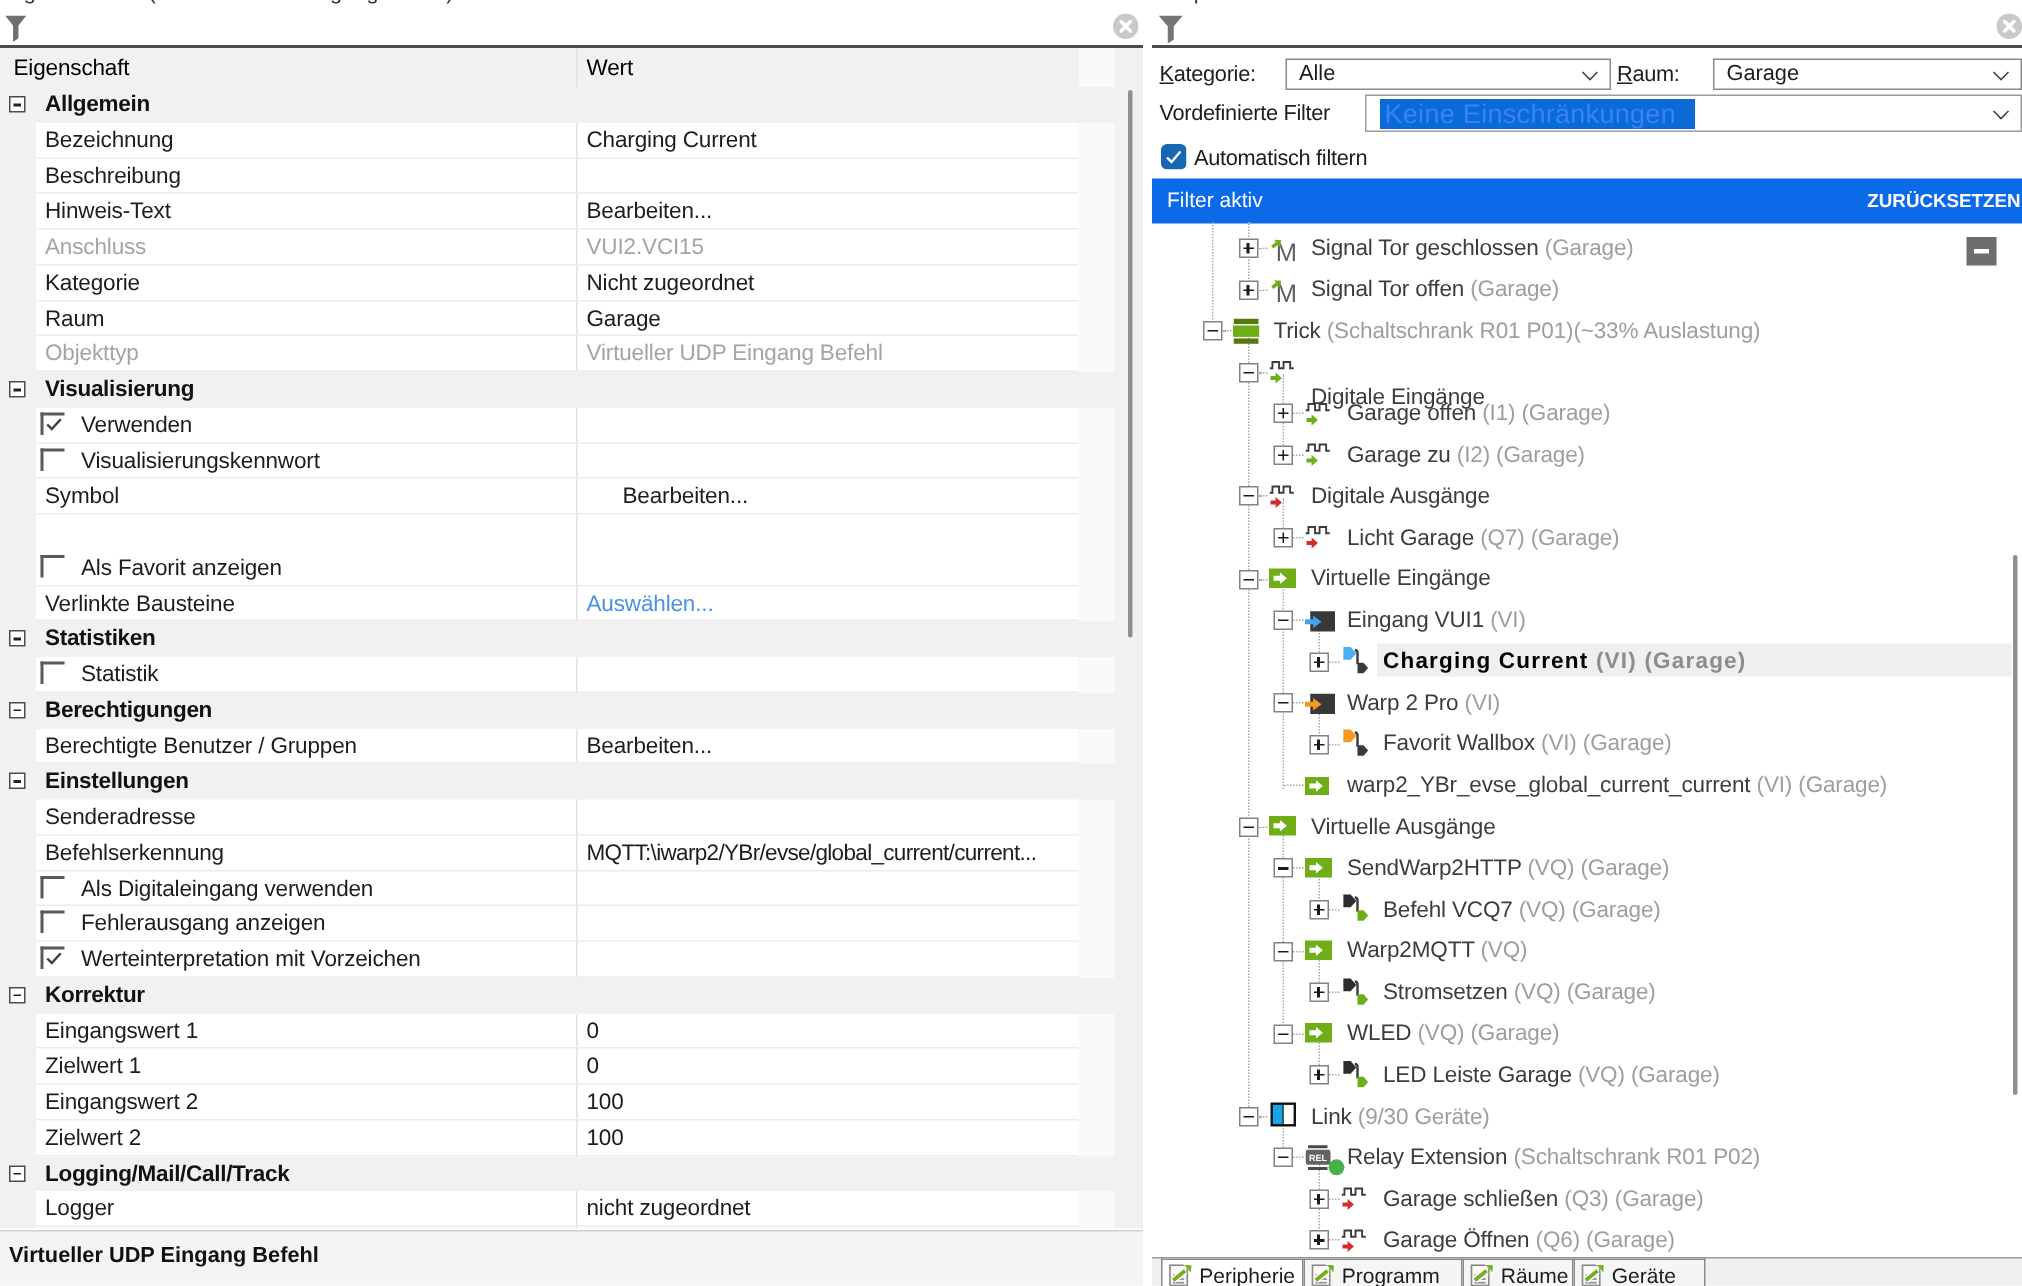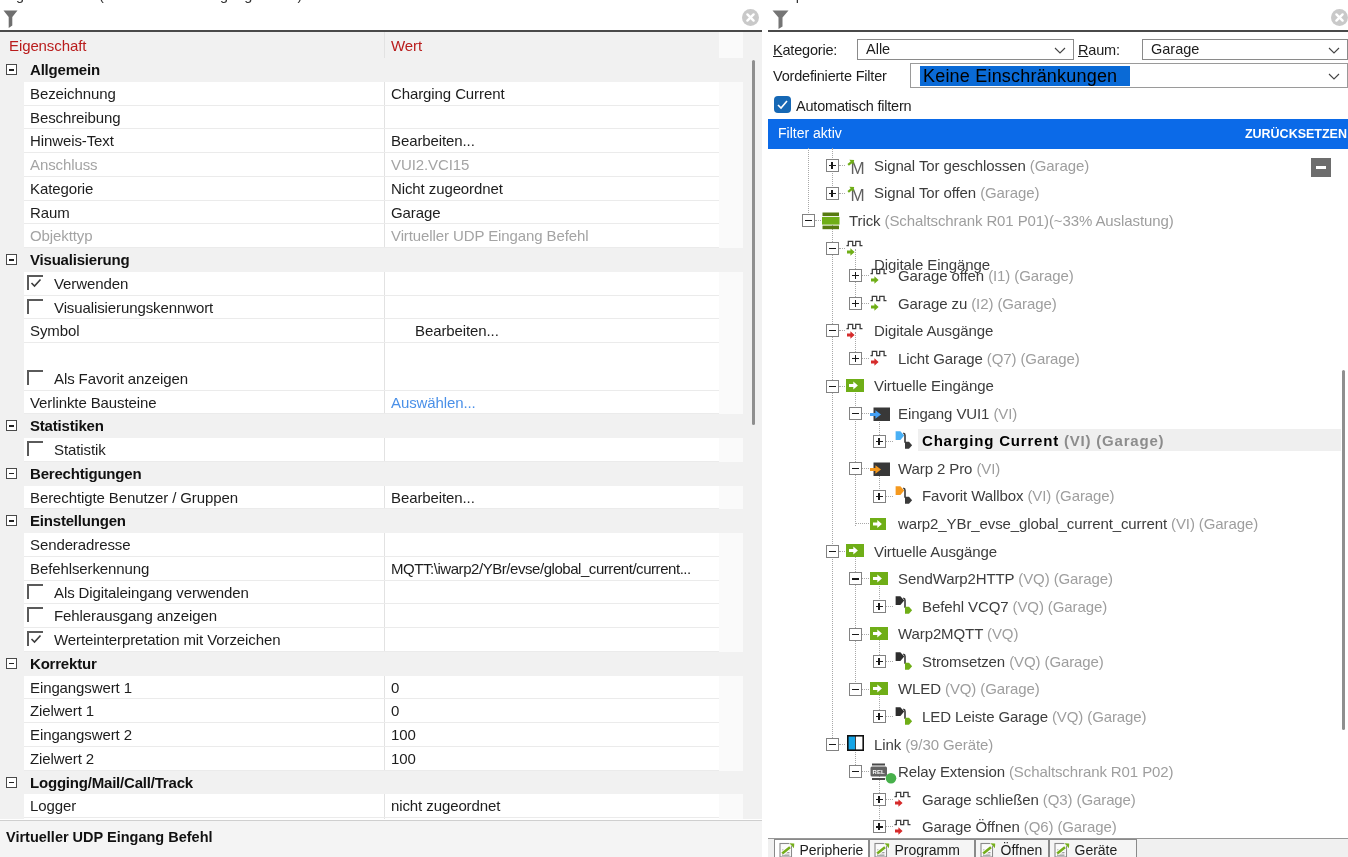--- a/index.html
+++ b/index.html
@@ -1,20 +1,20 @@
 <!DOCTYPE html>
 <html><head><meta charset="utf-8">
 <style>
 * { margin:0; padding:0; box-sizing:border-box; }
 html,body { width:1348px; height:857px; overflow:hidden; background:#fff;
   font-family:"Liberation Sans",sans-serif; }
 #root { position:absolute; top:0; left:0; width:1348px; height:857px; }
 .abs { position:absolute; }
 #lhead { position:absolute; left:0; top:32px; width:743px; height:26px; background:#f1f1f1; }
-#lhead span { position:absolute; top:5px; font-size:15px; color:#b91c1c; letter-spacing:-0.1px; }
+#lhead span { position:absolute; top:5px; font-size:15px; color:#000000; letter-spacing:-0.1px; }
 #lcol { position:absolute; left:0; top:58px; width:24px; height:761px; background:#f1f1f1; }
 #ldiv { position:absolute; left:384px; top:32px; width:1px; height:787px; background:#e2e2e2; }
 #lright { position:absolute; left:719px; top:32px; width:24px; height:787px; background:#fafafa; }
 #lsb { position:absolute; left:743px; top:32px; width:19px; height:787px; background:#f1f1f1; }
 #lthumb { position:absolute; left:752px; top:60px; width:3px; height:365px; background:#8f8f8f; border-radius:2px; }
 .gr { position:absolute; left:0; width:743px; height:23.75px; }
 .gr::after { content:""; position:absolute; left:24px; right:24px; bottom:0; border-bottom:1px solid #ebebeb; }
 .gr .l { position:absolute; left:30px; top:3px; font-size:15px; color:#1d1d1d; white-space:pre; letter-spacing:-0.1px; }
 .gr .v { position:absolute; left:391px; top:3px; font-size:15px; color:#1d1d1d; white-space:pre; letter-spacing:-0.1px; }
 .gv { color:#a4a4a4 !important; }
@@ -260,21 +260,21 @@
     </div>
 <div class="lbl" style="left:773px;top:68px">Vordefinierte Filter</div>
 <div class="combo" style="left:910px;top:63px;width:438px;height:25px;border-color:#9a9a9a">
       <span class="ch" style="top:9px">
         <svg width="12" height="7" viewBox="0 0 12 7">
           <polyline points="1,1 6,6 11,1" fill="none" stroke="#444" stroke-width="1.1"></polyline>
         </svg>
       </span>
     </div>
 <div id="selbg"></div>
-<div class="lbl" style="left:923px;top:66px;color:#000000;font-size:18px;letter-spacing:0.2px">Keine Einschränkungen</div>
+<div class="lbl" style="left:923px;top:66px;color:#3b82f6;font-size:18px;letter-spacing:0.2px">Keine Einschränkungen</div>
 <div class="abs" style="left:774px;top:96px">
       <svg width="17" height="17" viewBox="0 0 17 17">
         <rect width="17" height="17" rx="4" fill="#1668b5"></rect>
         <polyline points="4,9 7,12 13,5" fill="none" stroke="#fff" stroke-width="1.6"></polyline>
       </svg>
     </div>
 <div class="lbl" style="left:796px;top:98px">Automatisch filtern</div>
 <div id="bluebar">
       <span class="fa">Filter aktiv</span>
       <span class="zr">ZURÜCKSETZEN</span>
@@ -584,21 +584,21 @@
 <rect x="3" y="7.5" width="7.5" height="1.3" fill="#9a9a9a"></rect>
           <rect x="3" y="10" width="7.5" height="1.3" fill="#9a9a9a"></rect>
           <rect x="3" y="12.5" width="7.5" height="1.3" fill="#9a9a9a"></rect>
 <g>
             <path d="M3.2 11.5 L11 5.2" stroke="#fff" stroke-width="4.6" fill="none"></path>
             <path d="M9 0.8 l6.8-0.6 0.4 6.6 z" fill="#fff" transform="rotate(8 12 3)"></path>
 <path d="M3.2 11.5 L11 5.2" stroke="#76ae1c" stroke-width="2.6" fill="none"></path>
             <path d="M10.2 1.6 l4.8-0.4 0.3 4.7 z" fill="#76ae1c" transform="rotate(8 12.5 3.5)"></path>
           </g>
         </svg>
-        <span>Öffnen</span>
+        <span>Räume</span>
       </div>
       <div class="tab" style="left:280.5px;width:88px">
         <svg width="18" height="16" viewBox="0 0 18 16">
           <rect x="1" y="1.5" width="11.5" height="13.5" fill="#fbfbfb" stroke="#8a8a8a" stroke-width="1.1"></rect>
 <rect x="3" y="7.5" width="7.5" height="1.3" fill="#9a9a9a"></rect>
           <rect x="3" y="10" width="7.5" height="1.3" fill="#9a9a9a"></rect>
           <rect x="3" y="12.5" width="7.5" height="1.3" fill="#9a9a9a"></rect>
 <g>
             <path d="M3.2 11.5 L11 5.2" stroke="#fff" stroke-width="4.6" fill="none"></path>
             <path d="M9 0.8 l6.8-0.6 0.4 6.6 z" fill="#fff" transform="rotate(8 12 3)"></path>

